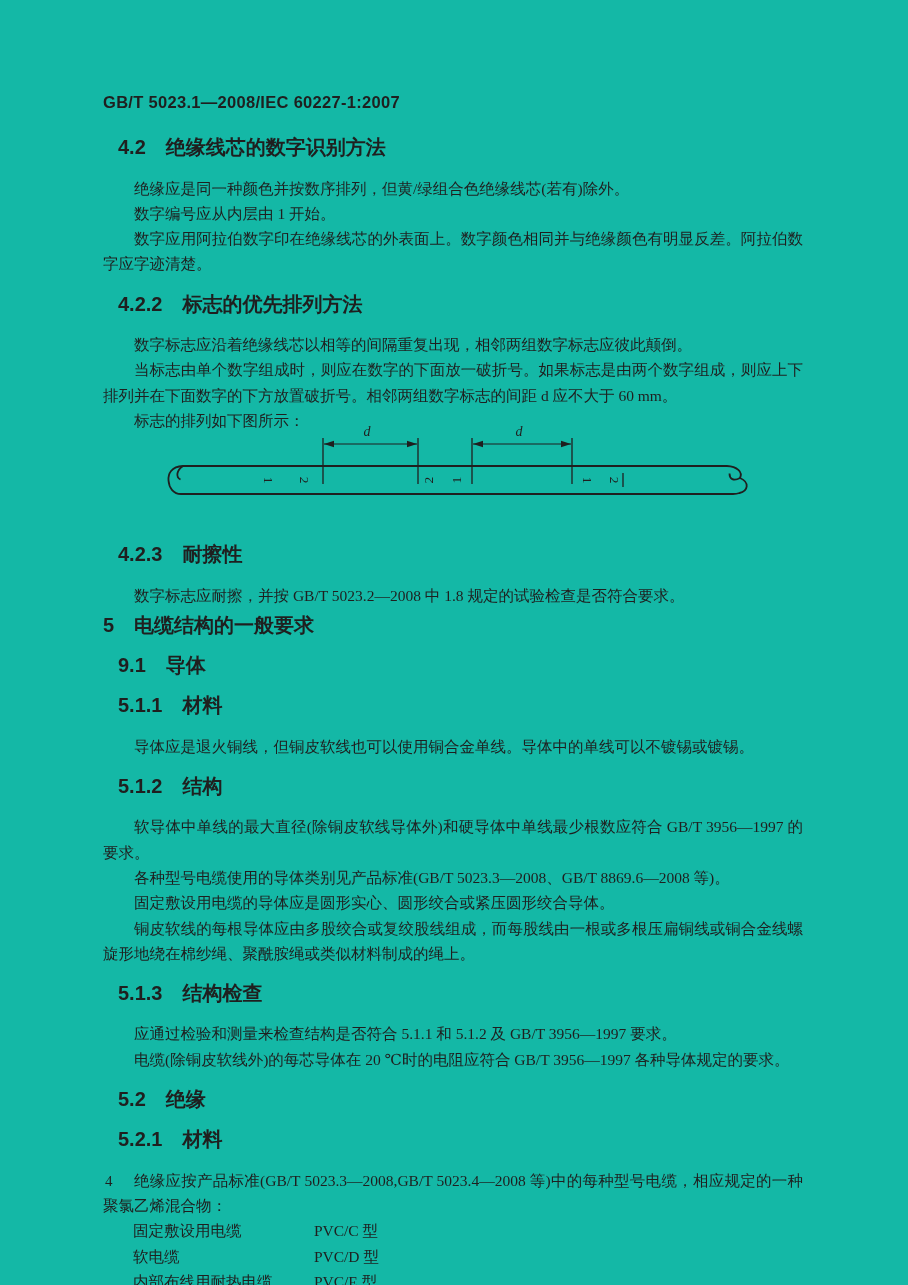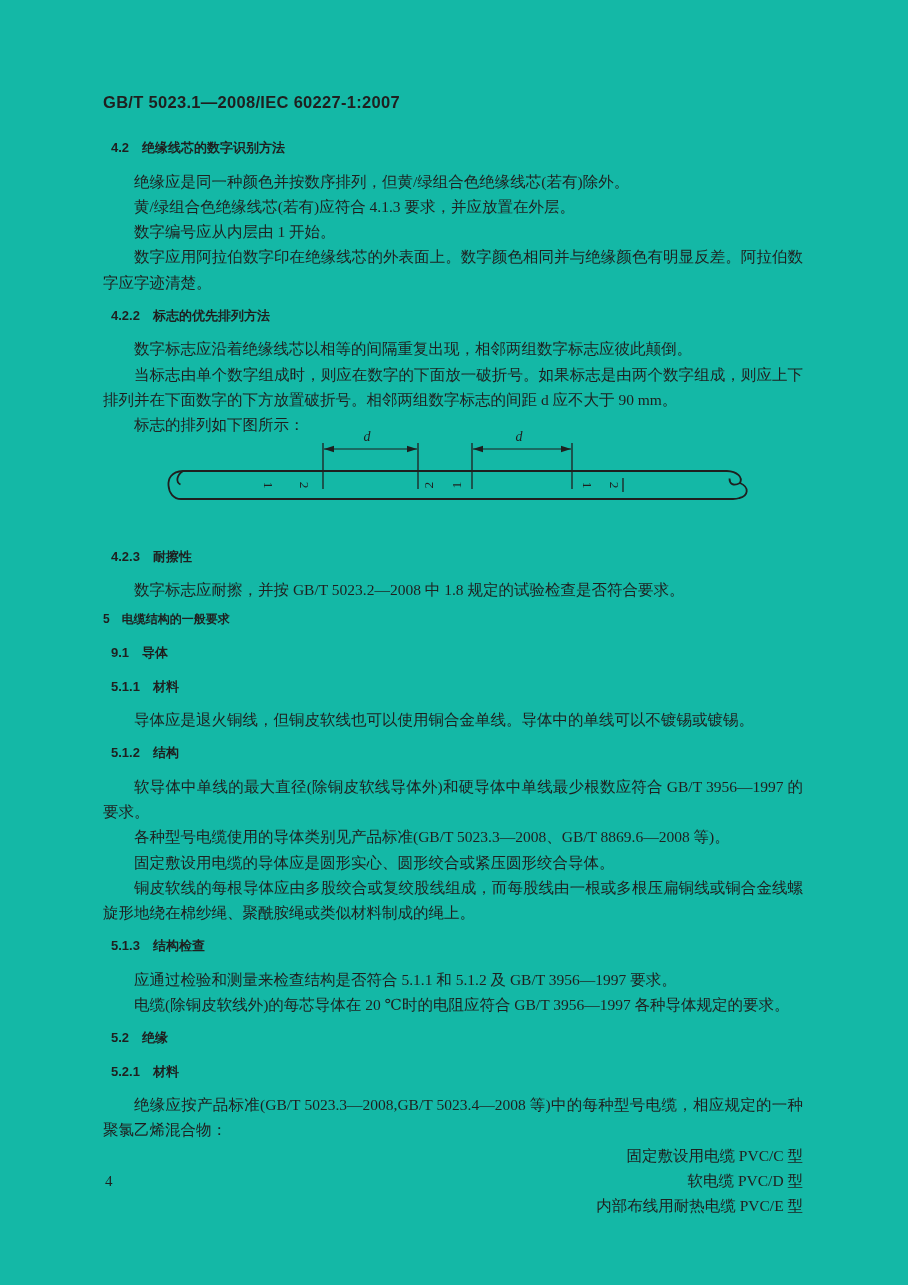--- a/index.html
+++ b/index.html
@@ -22,24 +22,24 @@
   .doc-header{
     font-family:"Liberation Sans","DejaVu Sans",sans-serif;
     font-weight:700;
     font-size:16.5px;
     letter-spacing:.3px;
     margin:0 0 20px 0;
   }
   .h1,.h2,.h3{
     font-family:"Liberation Sans","DejaVu Sans",sans-serif;
     font-weight:700;
-    font-size:13px;
-    margin:8px;
+    font-size:20px;
+    margin:15px;
   }
-  .h1{font-size:12px;margin:5px 0 6px 0;}
+  .h1{font-size:20px;margin:5px 0 6px 0;}
   p.body{
     margin:0;
     text-indent:2em;
     text-align:justify;
     text-justify:inter-ideograph;
   }
   .figure{
     margin:-10px 0 12px 0;
     height:104px;
     position:relative;
@@ -53,45 +53,44 @@
     font-family:"Liberation Serif","DejaVu Serif",serif;
     font-size:13.5px;
     fill:#1f1f1f;
   }
   .dlabel{
     font-family:"Liberation Serif","DejaVu Serif",serif;
     font-style:italic;
     font-size:14px;
     fill:#1f1f1f;
   }
-  .pvc-row{margin:0;padding-left:30px;text-align:right;}
+  .pvc-row{margin:0;padding-left:30px;}
   .pvc-label{display:inline-block;width:177px;}
   .pvc-value{display:inline-block;}
   .page-number{
     position:absolute;
     left:105px;top:1169px;
     font-size:15px;
   }
 </style>
 </head>
 <body>
 
 <div class="page">
   <div class="col">
 
     <div class="doc-header">GB/T 5023.1—2008/IEC 60227-1:2007</div>
 
     <div class="h2">4.2　绝缘线芯的数字识别方法</div>
     <p class="body">绝缘应是同一种颜色并按数序排列，但黄/绿组合色绝缘线芯(若有)除外。</p>
-    <p class="body">黄/绿组合色绝缘线芯(若有)应符合 4.1.3 要求，并应放置在外层。</p>
     <p class="body">数字编号应从内层由 1 开始。</p>
     <p class="body">数字应用阿拉伯数字印在绝缘线芯的外表面上。数字颜色相同并与绝缘颜色有明显反差。阿拉伯数字应字迹清楚。</p>
     <div class="h3">4.2.2　标志的优先排列方法</div>
     <p class="body">数字标志应沿着绝缘线芯以相等的间隔重复出现，相邻两组数字标志应彼此颠倒。</p>
-    <p class="body">当标志由单个数字组成时，则应在数字的下面放一破折号。如果标志是由两个数字组成，则应上下排列并在下面数字的下方放置破折号。相邻两组数字标志的间距 d 应不大于 90 mm。</p>
+    <p class="body">当标志由单个数字组成时，则应在数字的下面放一破折号。如果标志是由两个数字组成，则应上下排列并在下面数字的下方放置破折号。相邻两组数字标志的间距 d 应不大于 60 mm。</p>
     <p class="body">标志的排列如下图所示：</p>
 
     <div class="figure">
       <svg width="705" height="104" viewBox="0 0 705 104">
 
         <g>
           <line class="cable-line" x1="80" y1="43" x2="624" y2="43"></line>
           <line class="cable-line" x1="78" y1="71" x2="630" y2="71"></line>
 
           <path class="cable-line" d="M 80 43 C 68 43.5 65 51 65.5 57.5 C 66 65 70.5 71 78 71"></path>

